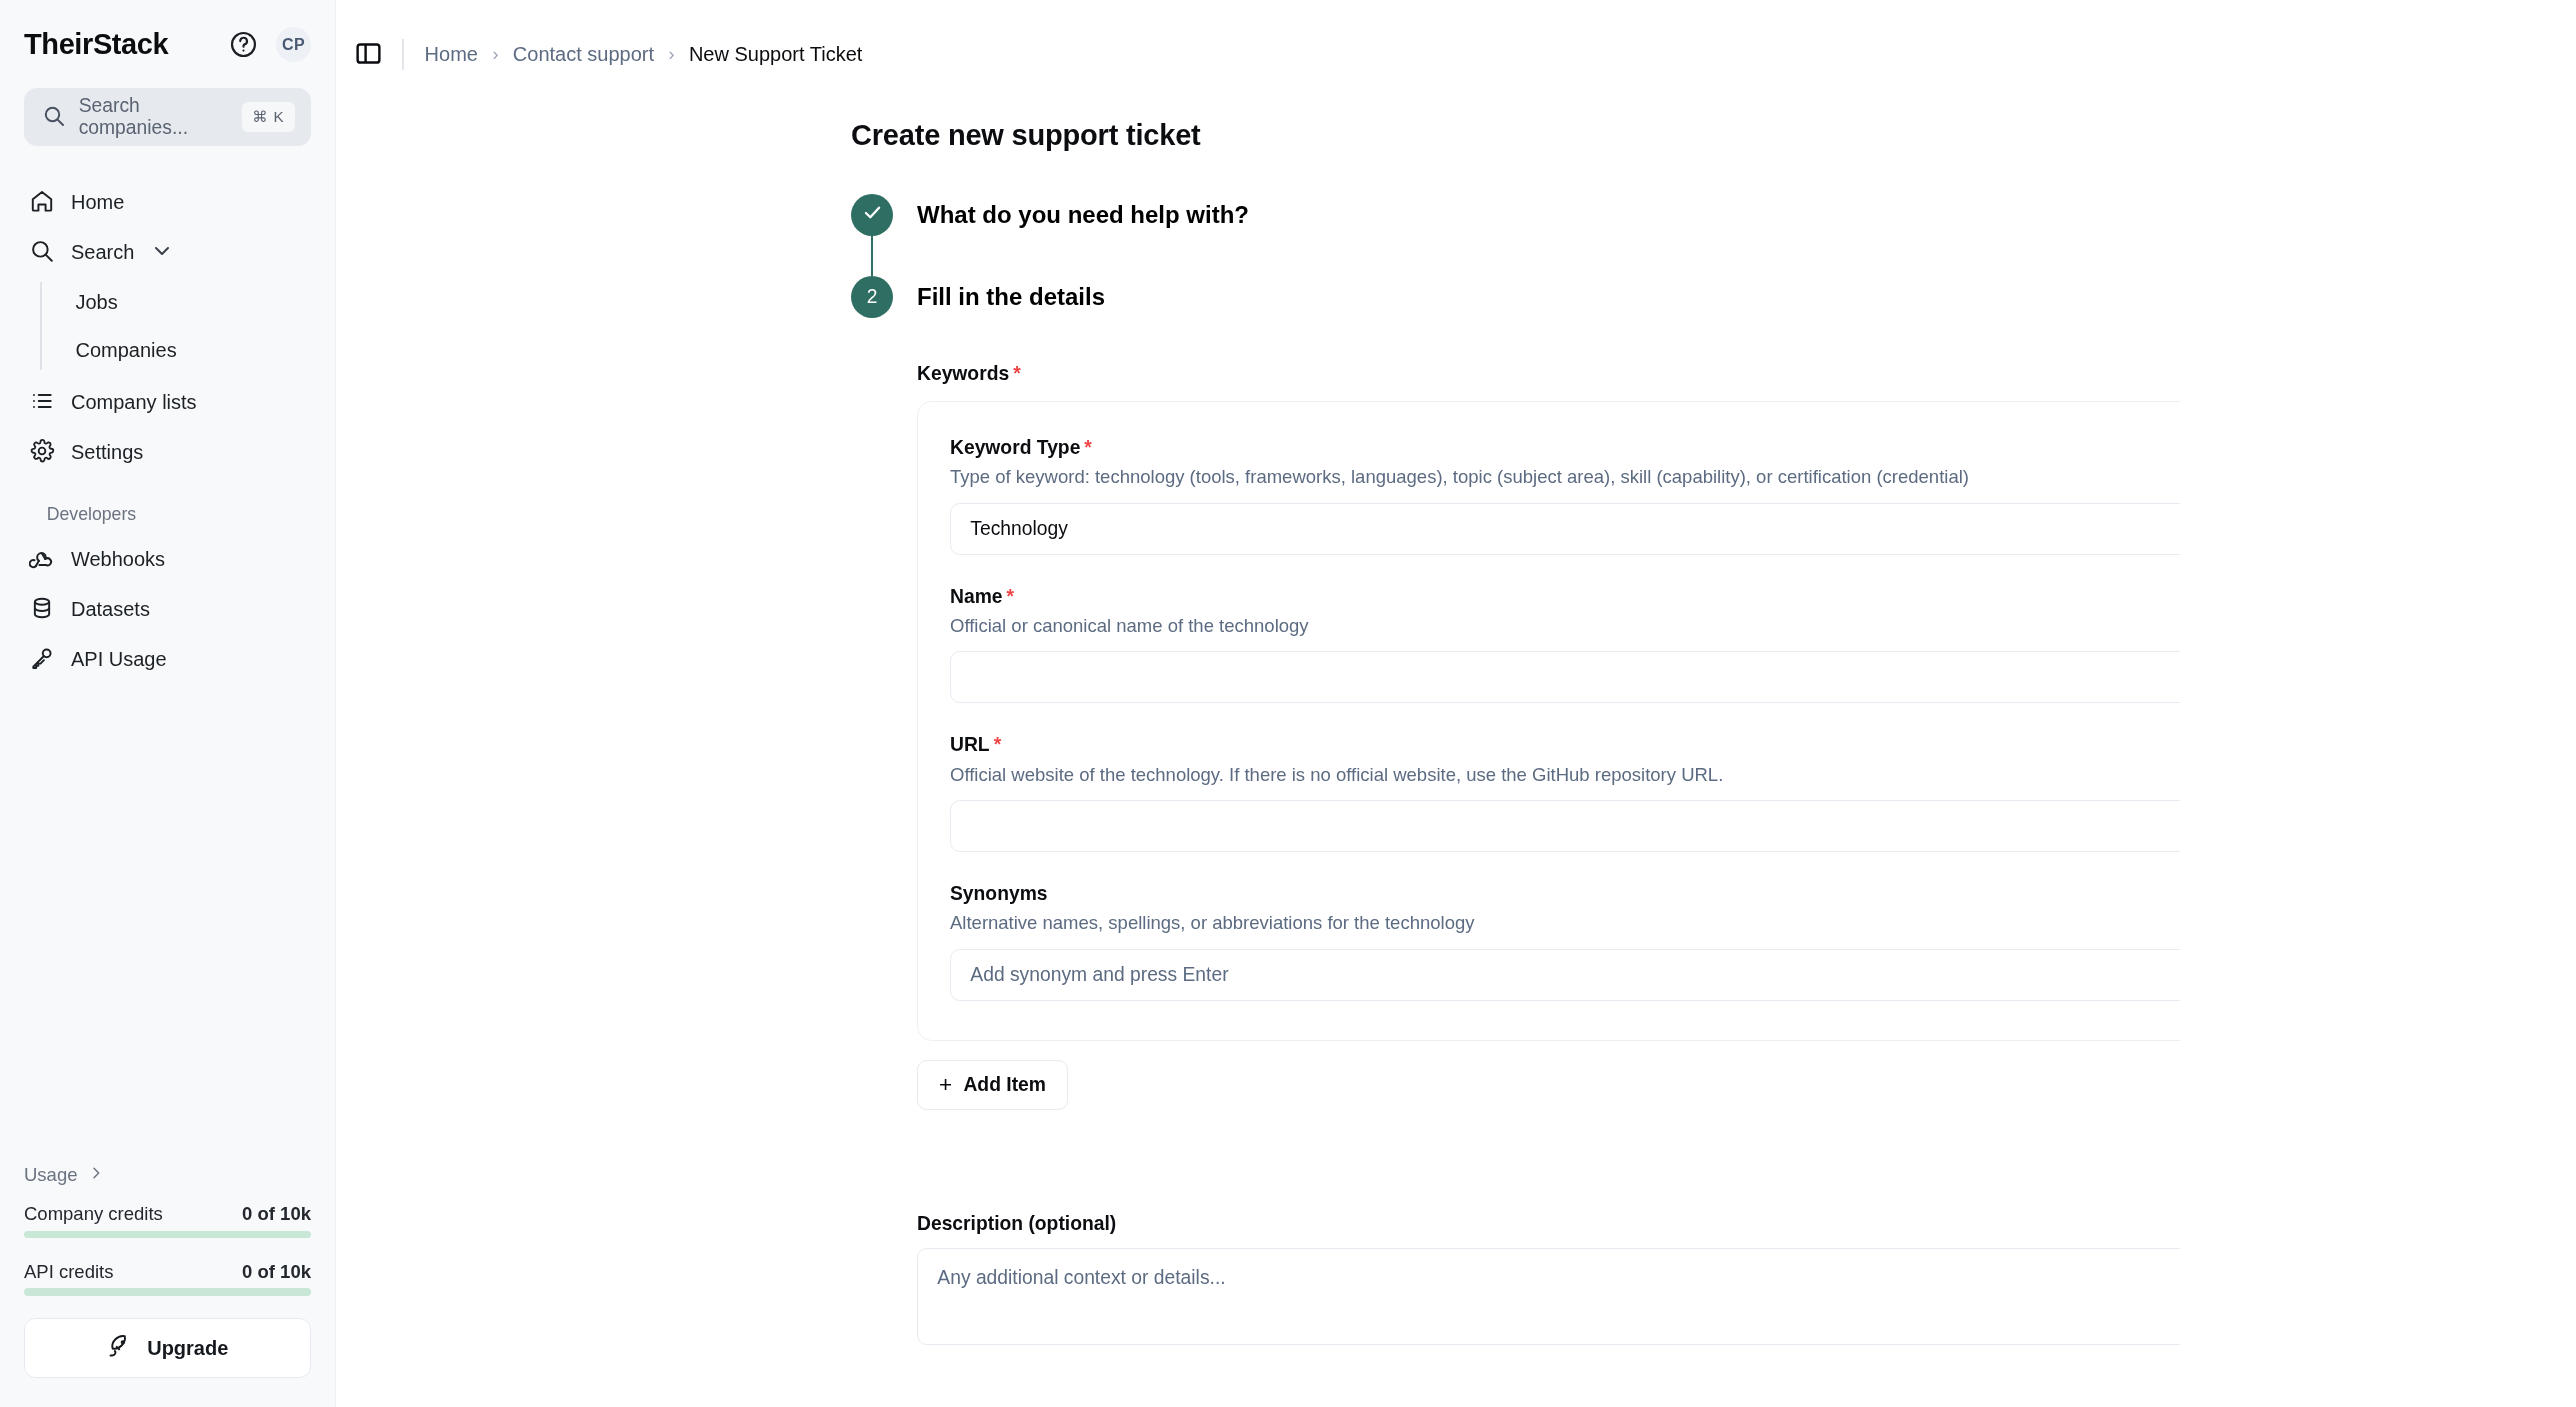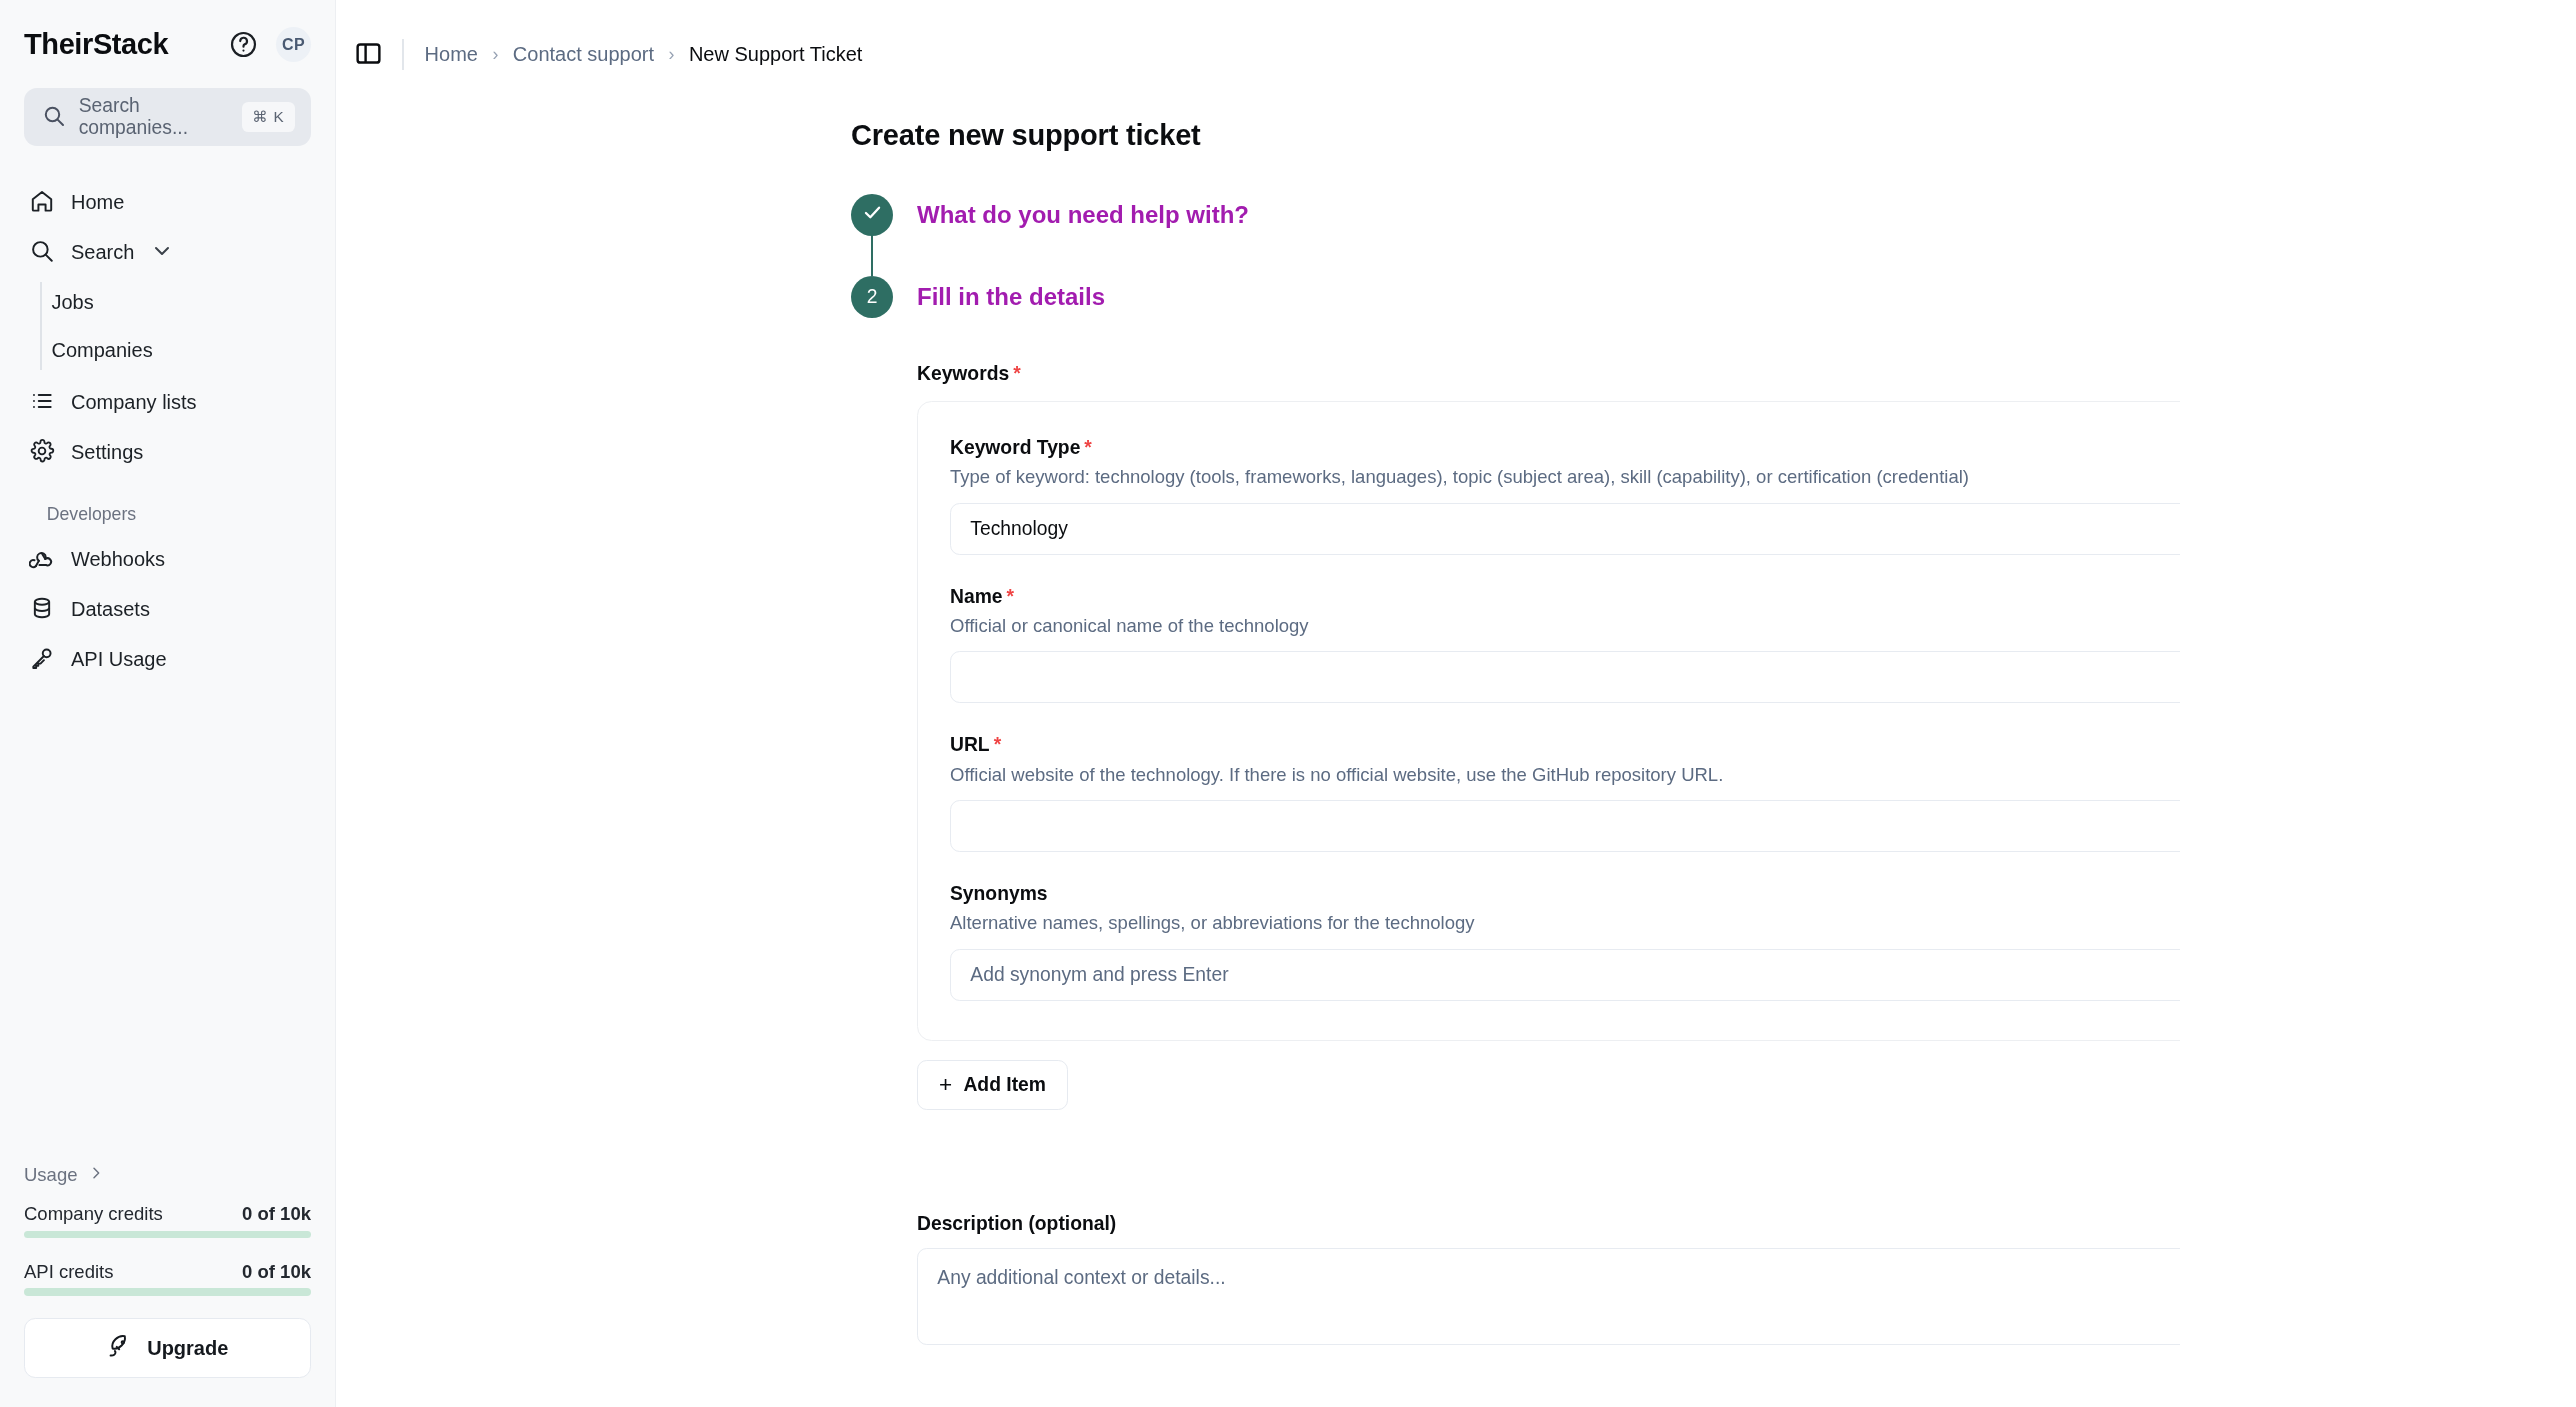--- a/index.html
+++ b/index.html
@@ -53,21 +53,21 @@
 
   .nav { margin-top: 31px; padding: 0 17.7px; }
   .nav-item {
     display: flex; align-items: center;
     height: 50px; padding: 0 11.3px;
     border-radius: 9.7px; gap: 16px; cursor: pointer;
   }
   .nav-item .ic { width: 26px; height: 26px; color: #1C2126; flex: 0 0 26px; }
   .nav-label { font-size: 20px; color: #1C2126; }
   .chev { margin-left: auto; width: 24px; height: 24px; color: #3b4149; }
-  .subnav { position: relative; margin: 1.6px 0 3.2px 22.5px; }
+  .subnav { position: relative; margin: 1.6px 0 3.2px 22.5px; padding-left: 24px; }
   .subnav:before {
     content: ""; position: absolute; left: 0; top: 3.2px; bottom: 4.8px;
     width: 1.6px; background: #DFE3E8;
   }
   .subnav-item {
     height: 48px; display: flex; align-items: center;
     font-size: 20px; color: #1C2126; padding-left: 11.3px; cursor: pointer;
   }
   .nav-section-title {
     font-size: 17.7px; color: #6B7280;
@@ -119,21 +119,21 @@
     width: 42px; height: 42px; border-radius: 50%;
     background: #2E6E63; color: #fff;
     display: flex; align-items: center; justify-content: center;
     font-size: 19.3px; font-weight: 500; flex: 0 0 42px; z-index: 2;
   }
   .circle svg { width: 21px; height: 21px; }
   .step-line {
     position: absolute; left: 20px; top: 42px; width: 2.4px; height: 40px;
     background: #2E6E63; z-index: 1;
   }
-  .step-label { font-size: 24px; font-weight: bold; color: #a21caf; }
+  .step-label { font-size: 24px; font-weight: bold; color: #000000; }
 
   .form-area { margin-left: 581px; margin-top: 45px; }
   .field-label {
     font-size: 19.3px; font-weight: bold; color: #0B0D10;
   }
   .req { color: #EF4444; margin-left: 4px; font-weight: bold; }
   .field-hint { font-size: 18.5px; color: #5C6B82; margin-top: 7.2px; }
 
   .card {
     margin-top: 16px; width: 1785px;

